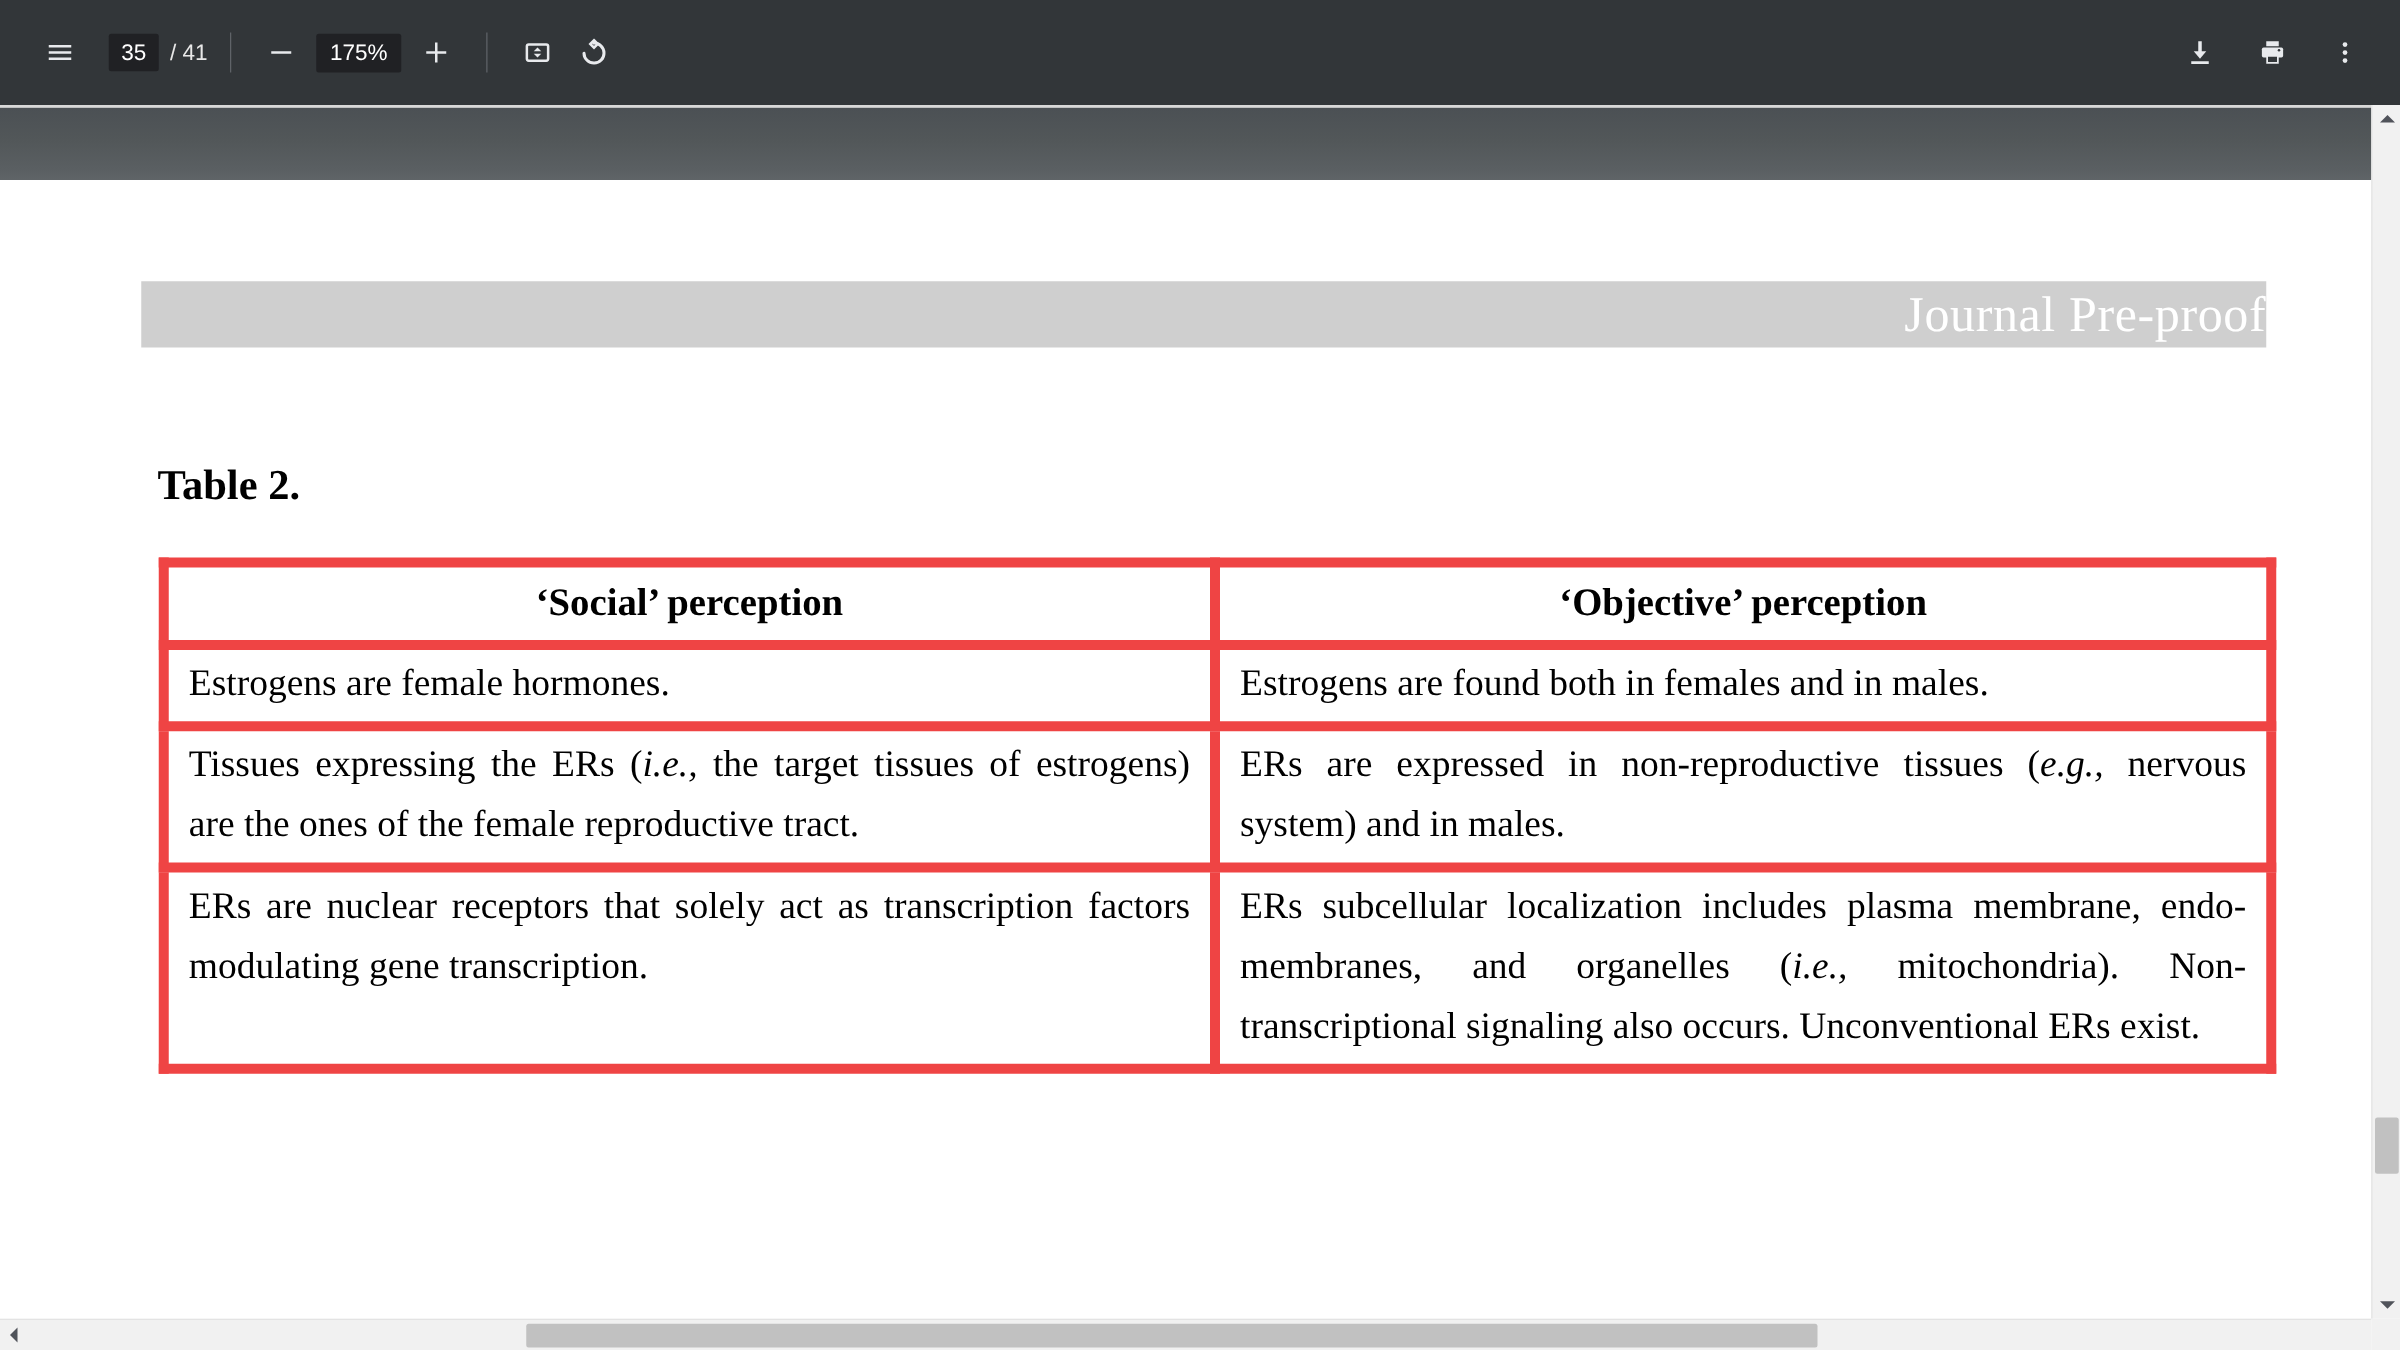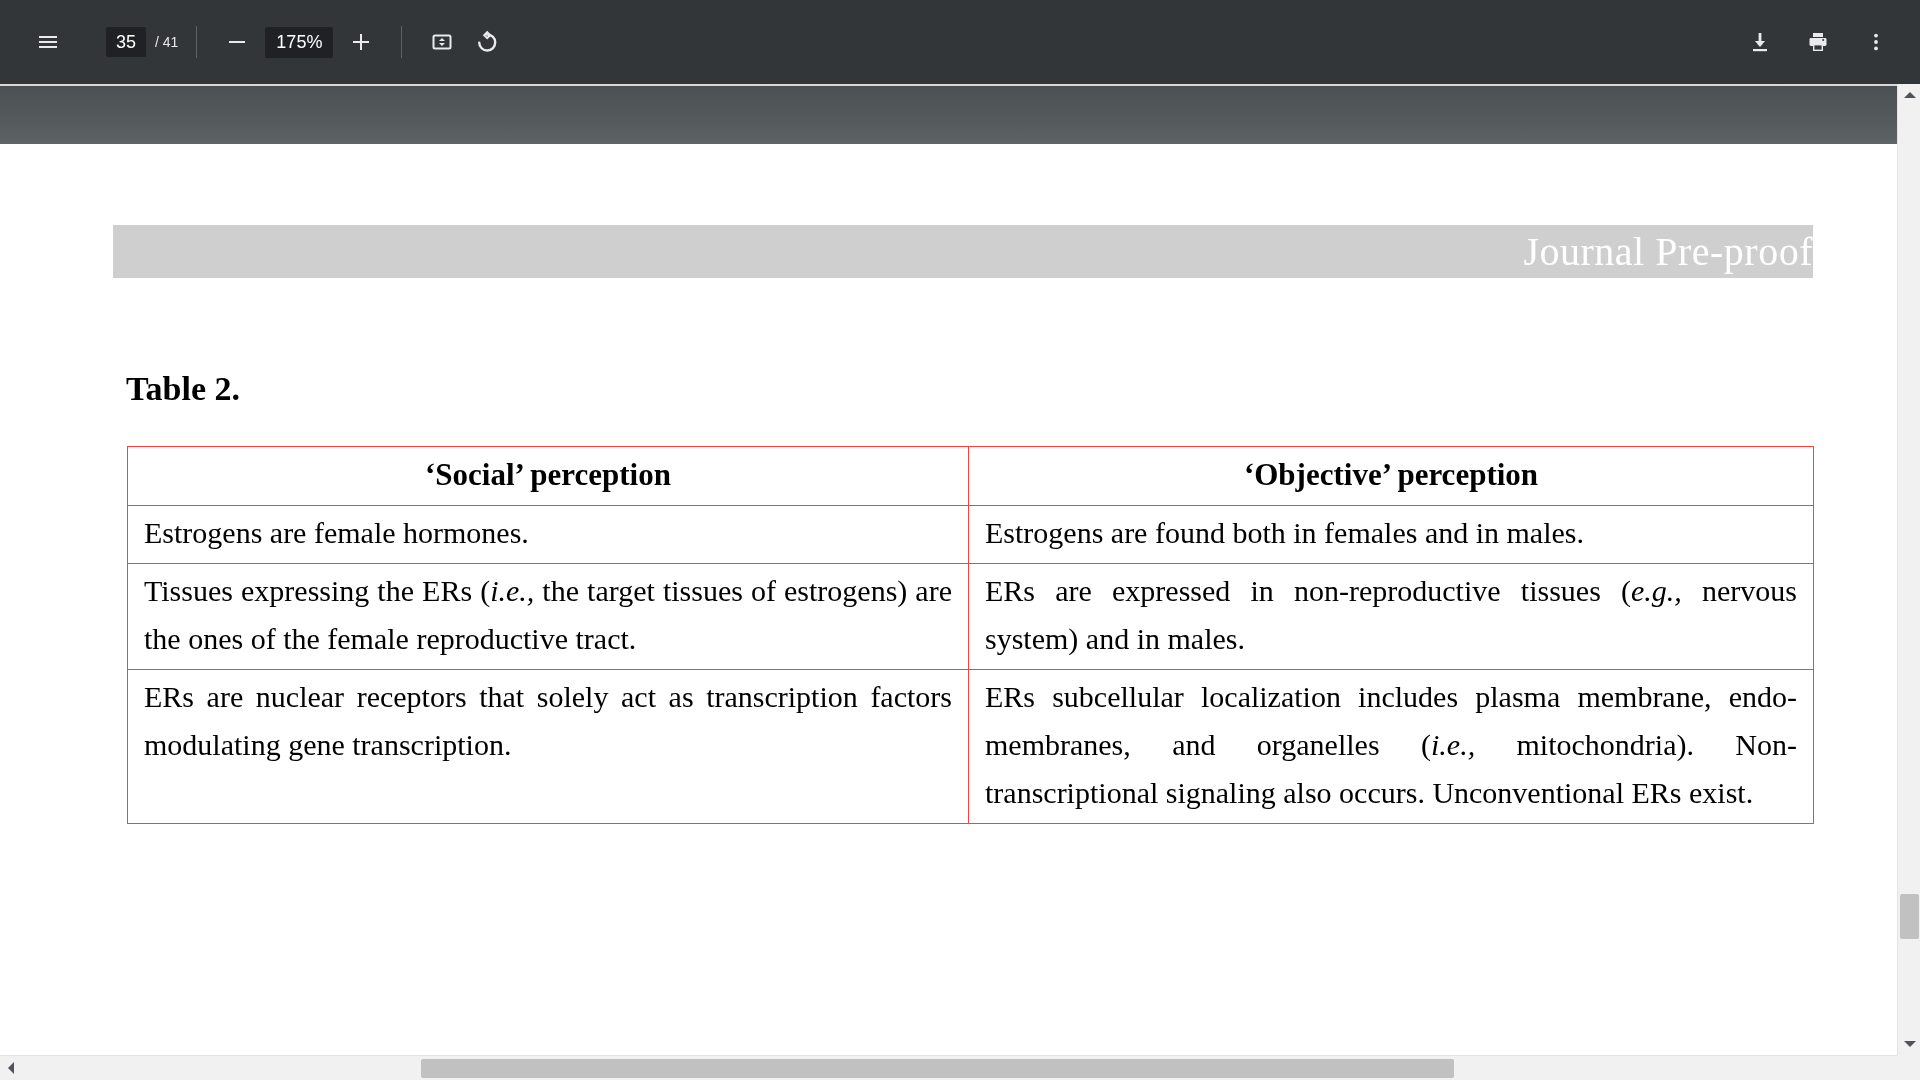--- a/index.html
+++ b/index.html
@@ -42,38 +42,38 @@
     font-weight: 700;
     letter-spacing: 0.1px;
     white-space: nowrap;
     overflow: hidden;
     margin-left: 20px;
     max-width: 620px;
   }
 
   #page-nav {
     display: flex; align-items: center;
-    margin-left: 36px;
+    margin-left: 17px;
     color: #e8e8e8;
     font-size: 18px;
   }
   #page-current {
     background: #202124;
     color: #ffffff;
     border: none;
     width: 40px; height: 30px;
     text-align: center;
     font-size: 18px;
     font-family: "Liberation Sans", sans-serif;
     border-radius: 2px;
     outline: none;
   }
   #page-total {
     margin-left: 9px;
-    font-size: 14px;
+    font-size: 18px;
     color: #e8e8e8;
     white-space: nowrap;
   }
 
   .tb-sep {
     width: 1px; height: 32px;
     background: #5f6368;
     margin: 0 18px;
     flex: 0 0 auto;
   }
@@ -153,21 +153,21 @@
     left: 127px; top: 302px;
     width: 1686px;
     border-collapse: collapse;
     table-layout: fixed;
     font-family: "Liberation Serif", serif;
     color: #000000;
   }
   #data-table col.c1 { width: 841px; }
   #data-table col.c2 { width: 845px; }
   #data-table th, #data-table td {
-    border: 1px solid #ef4444;
+    border: 8px solid #ef4444;
     vertical-align: top;
     padding: 3px 16px 6px 16px;
     font-size: 30px;
     line-height: 48px;
   }
   #data-table th {
     text-align: center;
     font-weight: 700;
     font-size: 31px;
     padding-top: 4px;

